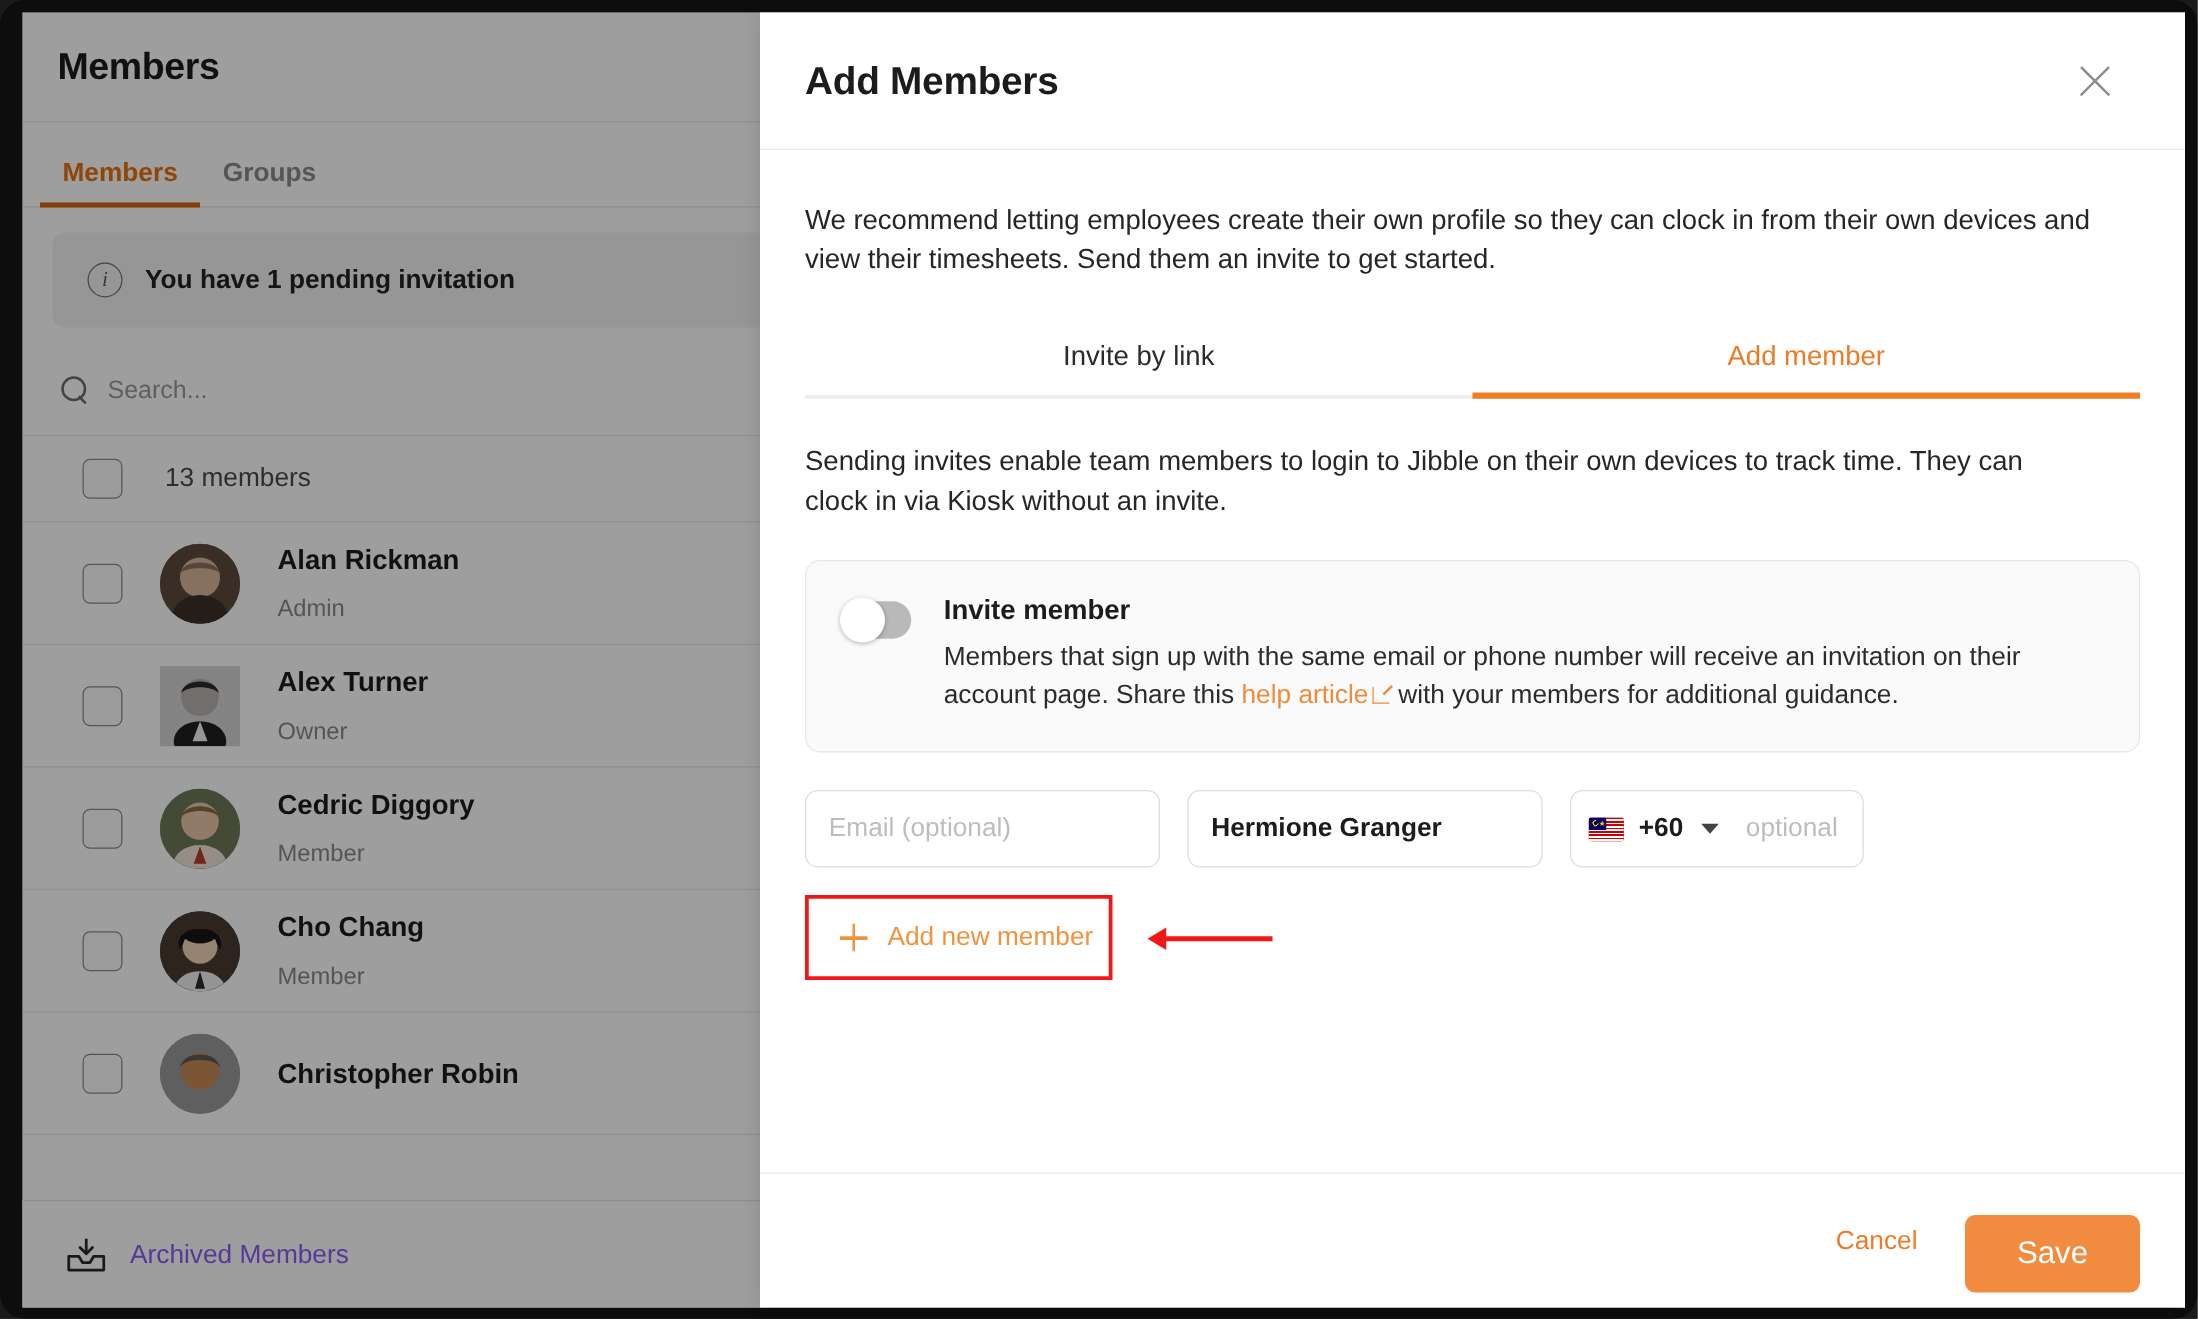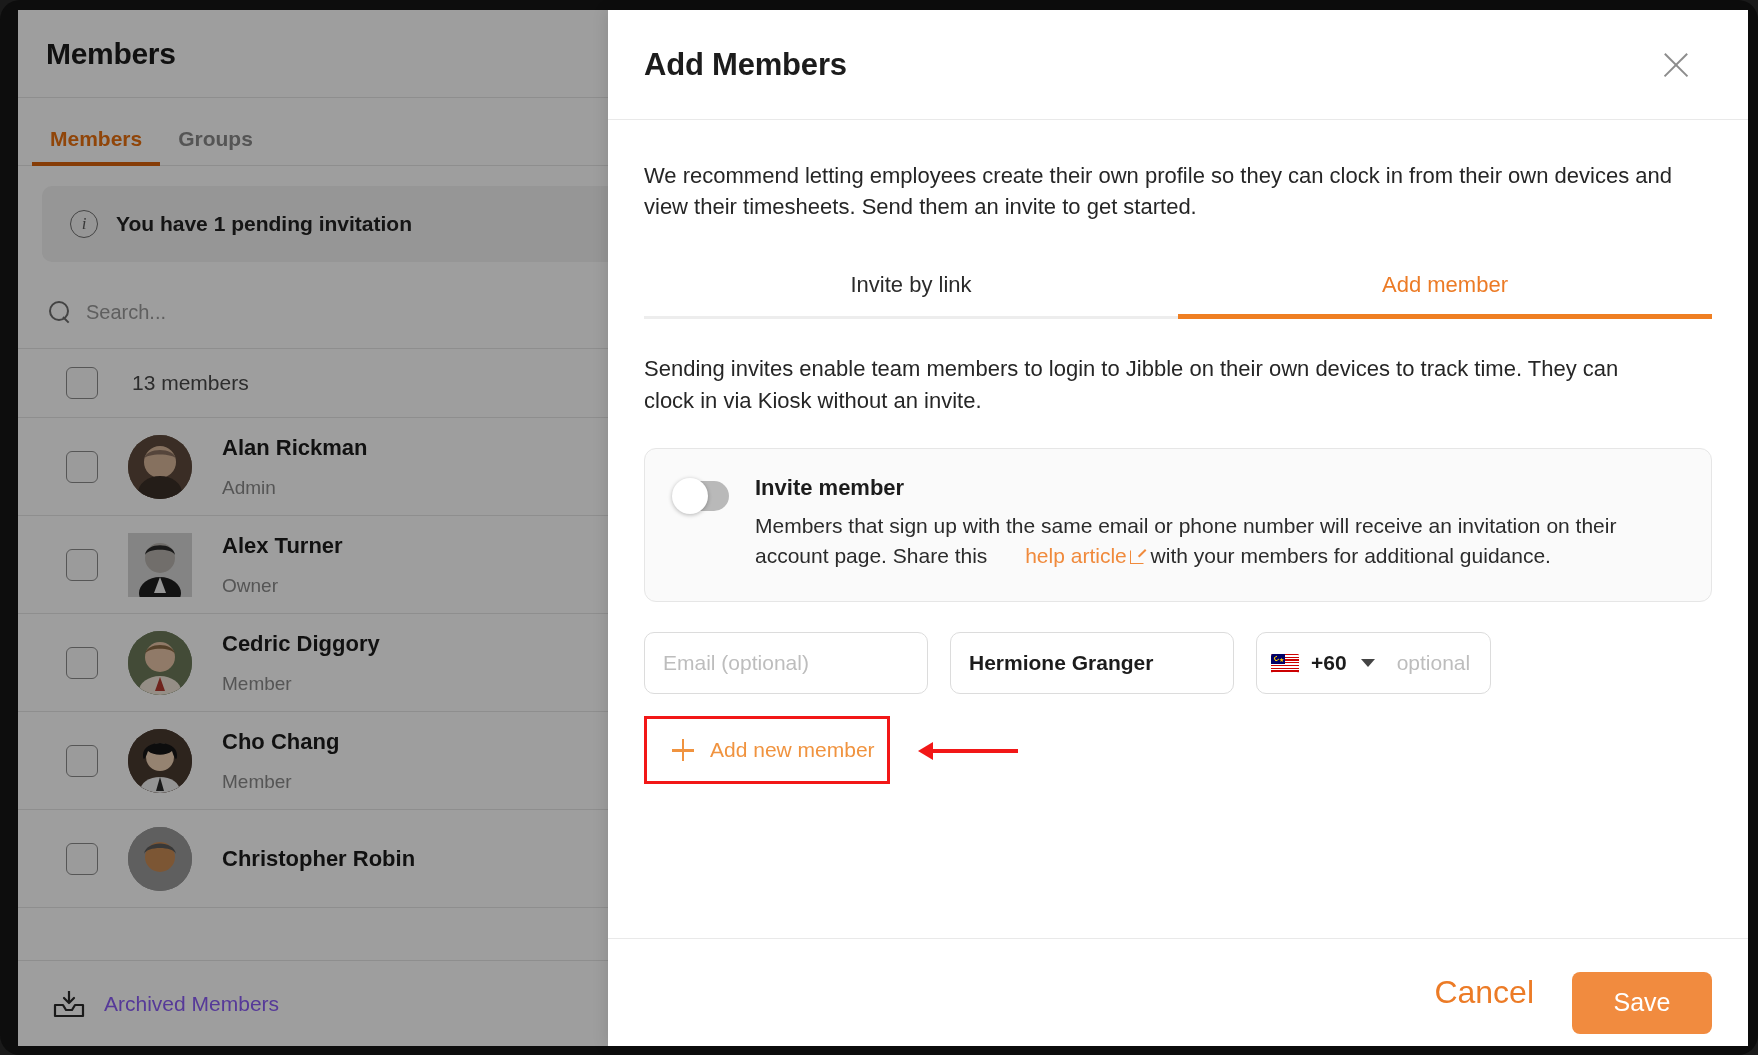--- a/index.html
+++ b/index.html
@@ -249,21 +249,21 @@
     width: 36px; height: 36px; border-radius: 50%;
     background: #ffffff;
     box-shadow: 0 1px 4px rgba(0,0,0,0.28);
   }
   .invite-label { font-size: 22px; font-weight: 700; color: #1c1c1c; }
   .invite-desc {
     margin-top: 10px;
     font-size: 21px; line-height: 1.44; color: #2b2b2b;
     max-width: 880px;
   }
-  .help-link { color: #f08a3c; text-decoration: none; margin-left: 32px; }
+  .help-link { color: #f08a3c; text-decoration: none; }
   .ext-ic {
     display: inline-block; width: 15px; height: 15px;
     position: relative; margin-left: 3px;
     vertical-align: -1px;
   }
   .ext-ic:before {
     content:""; position:absolute; left:0; bottom:0;
     width: 12px; height: 12px;
     border: 1.6px solid #f08a3c;
     border-top-color: transparent; border-right-color: transparent;
@@ -369,21 +369,21 @@
   .modal-foot {
     height: 108px;
     border-top: 1px solid #e9e9e9;
     display: flex; align-items: center; justify-content: flex-end;
     gap: 38px;
     padding-right: 36px;
   }
   .btn-cancel {
     background: none; border: none;
     font-family: inherit;
-    font-size: 32px; color: #ec7b26; font-weight: 400;
+    font-size: 21px; color: #ec7b26; font-weight: 400;
     cursor: pointer;
   }
   .btn-save {
     background: #f18b3f; border: none;
     font-family: inherit;
     color: #fff; font-size: 25px;
     width: 140px; height: 62px;
     border-radius: 8px;
     cursor: pointer;
     margin-top: 20px;

